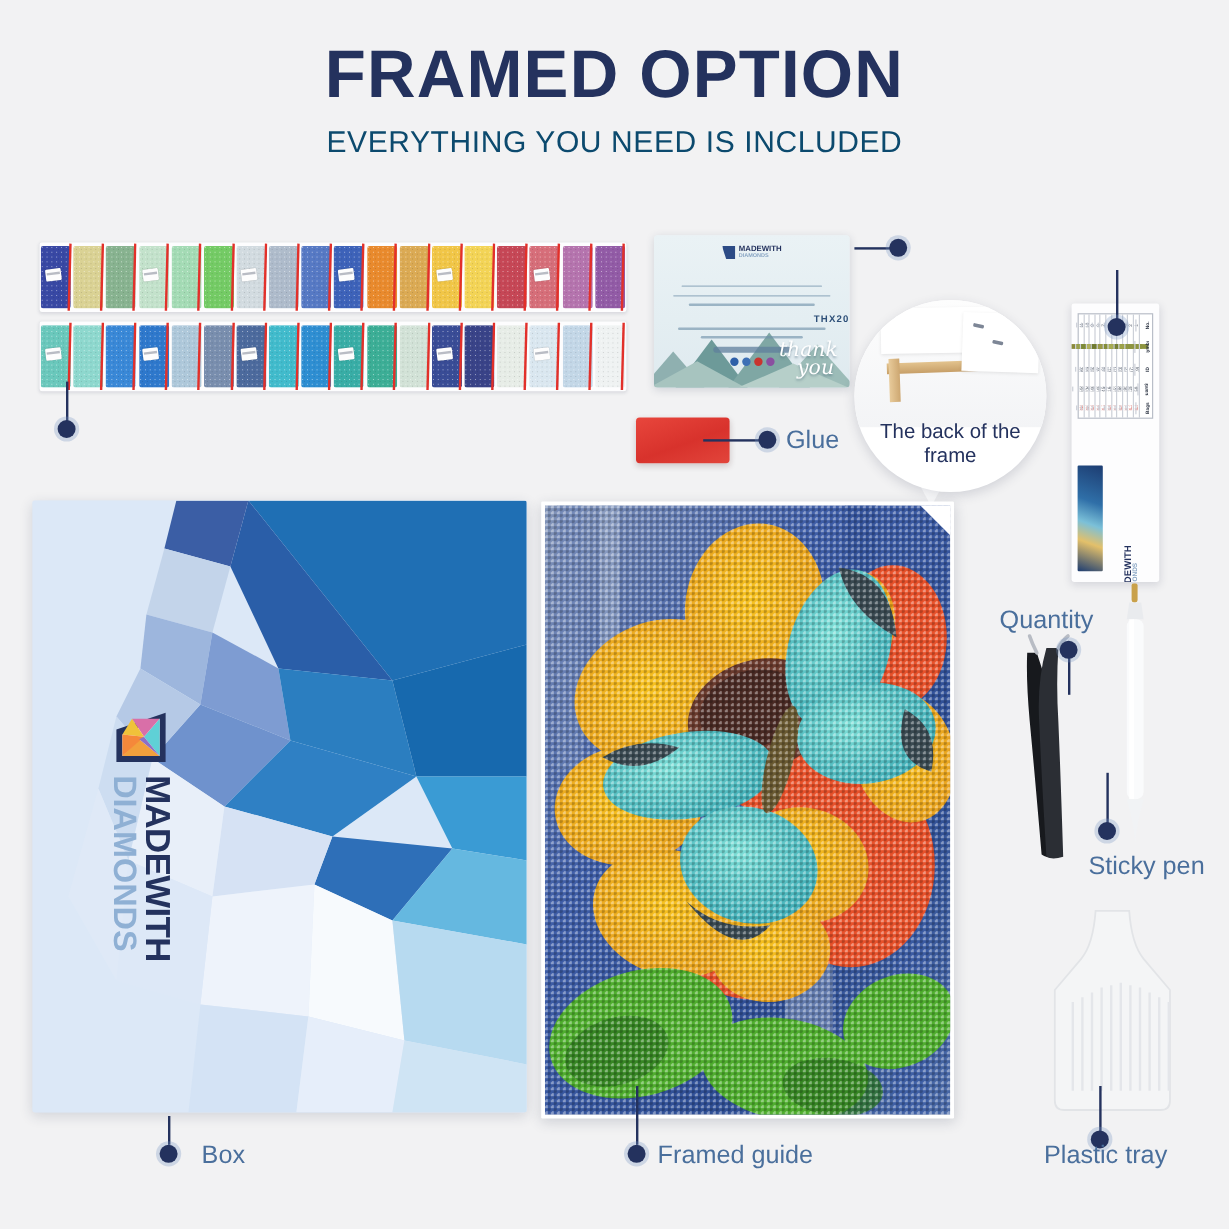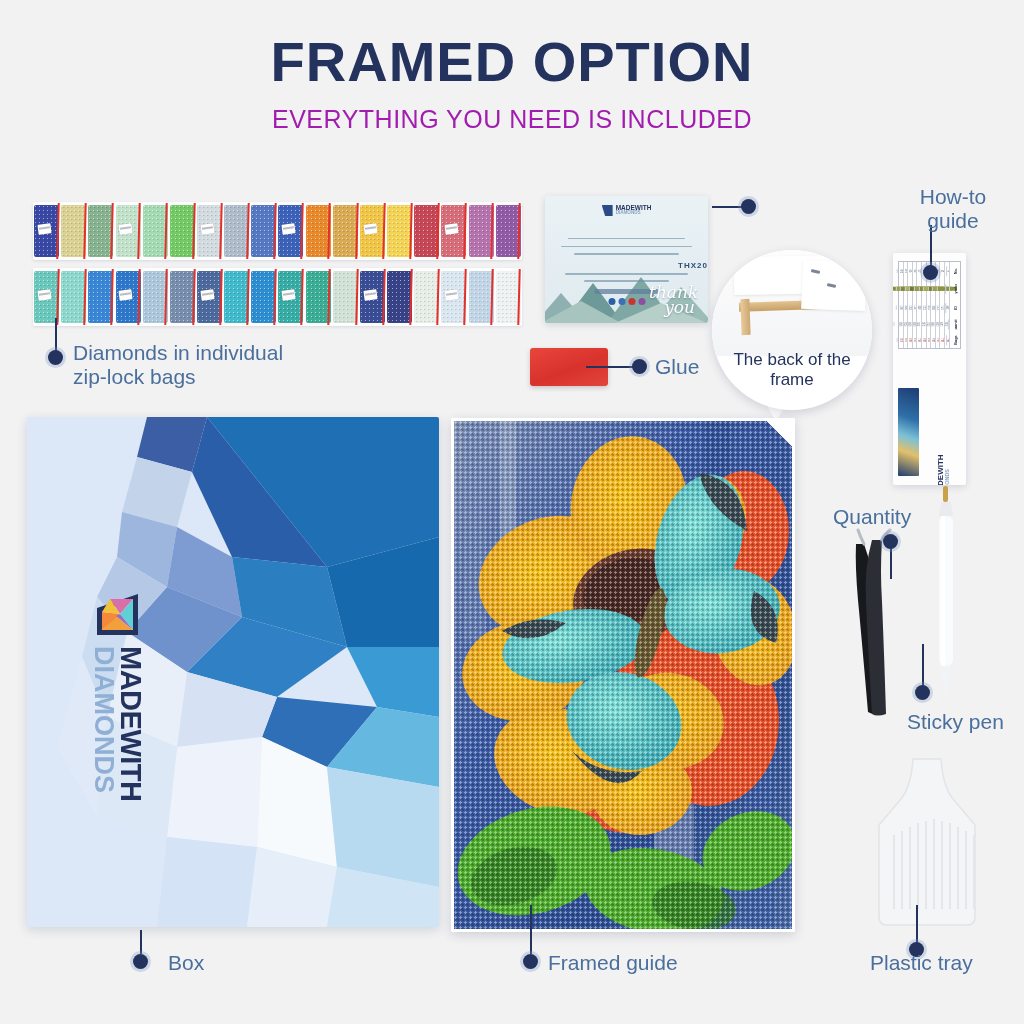--- a/index.html
+++ b/index.html
@@ -13,21 +13,21 @@
 
   
   #title{
     position:absolute;left:0;right:0;top:34px;text-align:center;
     font-size:56px;font-weight:700;letter-spacing:1px;
     color:#24325e;line-height:1;
   }
   #subtitle{
     position:absolute;left:0;right:0;top:107px;text-align:center;
     font-size:25px;font-weight:500;letter-spacing:.5px;
-    color:#a21caf;line-height:1;
+    color:#0c4a6e;line-height:1;
   }
 
   
   .lbl{
     position:absolute;color:#4a6f9c;font-size:21px;font-weight:500;
     line-height:1.12;white-space:pre-line;
   }
   .dot{
     position:absolute;width:15px;height:15px;border-radius:50%;
     background:#24325e;box-shadow:0 0 0 3px rgba(120,150,195,.30);
@@ -361,22 +361,20 @@
         <div class="zip"></div>
       </div>
       <div class="bag" style="width: 5.55556%;">
         <div class="beads" style="background-color: rgb(238, 242, 242);"></div>
         <div class="zip"></div>
       </div>
     </div>
 
   <div class="ln v" style="left:55px;top:318px;height:33px;"></div>
   <div class="dot" style="left:48px;top:350px;"></div>
-  <div class="lbl" style="left:73px;top:341px;width:300px;">Diamonds in individual
-zip-lock bags</div>
 
   <div id="card" style="left:545px;top:196px;width:163px;height:127px;">
     <div class="sky"></div>
     <div class="mt">
       <i style="left:-10px;border-width:0 26px 30px 26px;border-bottom-color:#8fb0b0;"></i>
       <i style="left:18px;border-width:0 30px 40px 30px;border-bottom-color:#6d9a99;"></i>
       <i style="left:62px;border-width:0 34px 46px 34px;border-bottom-color:#7fa7a4;"></i>
       <i style="left:104px;border-width:0 32px 36px 32px;border-bottom-color:#9cbcb8;"></i>
       <i style="left:-4px;border-width:0 40px 22px 40px;border-bottom-color:#a7c4bf;"></i>
       <i style="left:70px;border-width:0 46px 20px 46px;border-bottom-color:#b6cfc9;"></i>
@@ -514,22 +512,20 @@
         </div>
       </div>
     <div class="img"></div>
     <div class="glogo">
 
       <span class="txt">MADEWITH<small>DIAMONDS</small></span>
     </div>
   </div>
   <div class="ln v" style="left:930px;top:225px;height:47px;"></div>
   <div class="dot" style="left:923px;top:265px;"></div>
-  <div class="lbl" style="left:893px;top:185px;width:120px;text-align:center;">How-to
-guide</div>
 
   <div id="box" style="left:27px;top:417px;width:412px;height:510px;">
     <svg viewBox="0 0 412 510" preserveAspectRatio="none">
       <rect width="412" height="510" fill="#dce8f7"></rect>
       <polygon points="180,0 412,0 412,120 300,150" fill="#1f6fb4"></polygon>
       <polygon points="180,0 300,150 205,140 165,55" fill="#2a5ea8"></polygon>
       <polygon points="120,0 180,0 165,55 110,40" fill="#3b5ea5"></polygon>
       <polygon points="110,40 165,55 150,110 95,95" fill="#c3d4ea"></polygon>
       <polygon points="95,95 150,110 140,170 90,140" fill="#9db6dd"></polygon>
       <polygon points="150,110 205,140 215,200 140,170" fill="#7e9cd2"></polygon>

